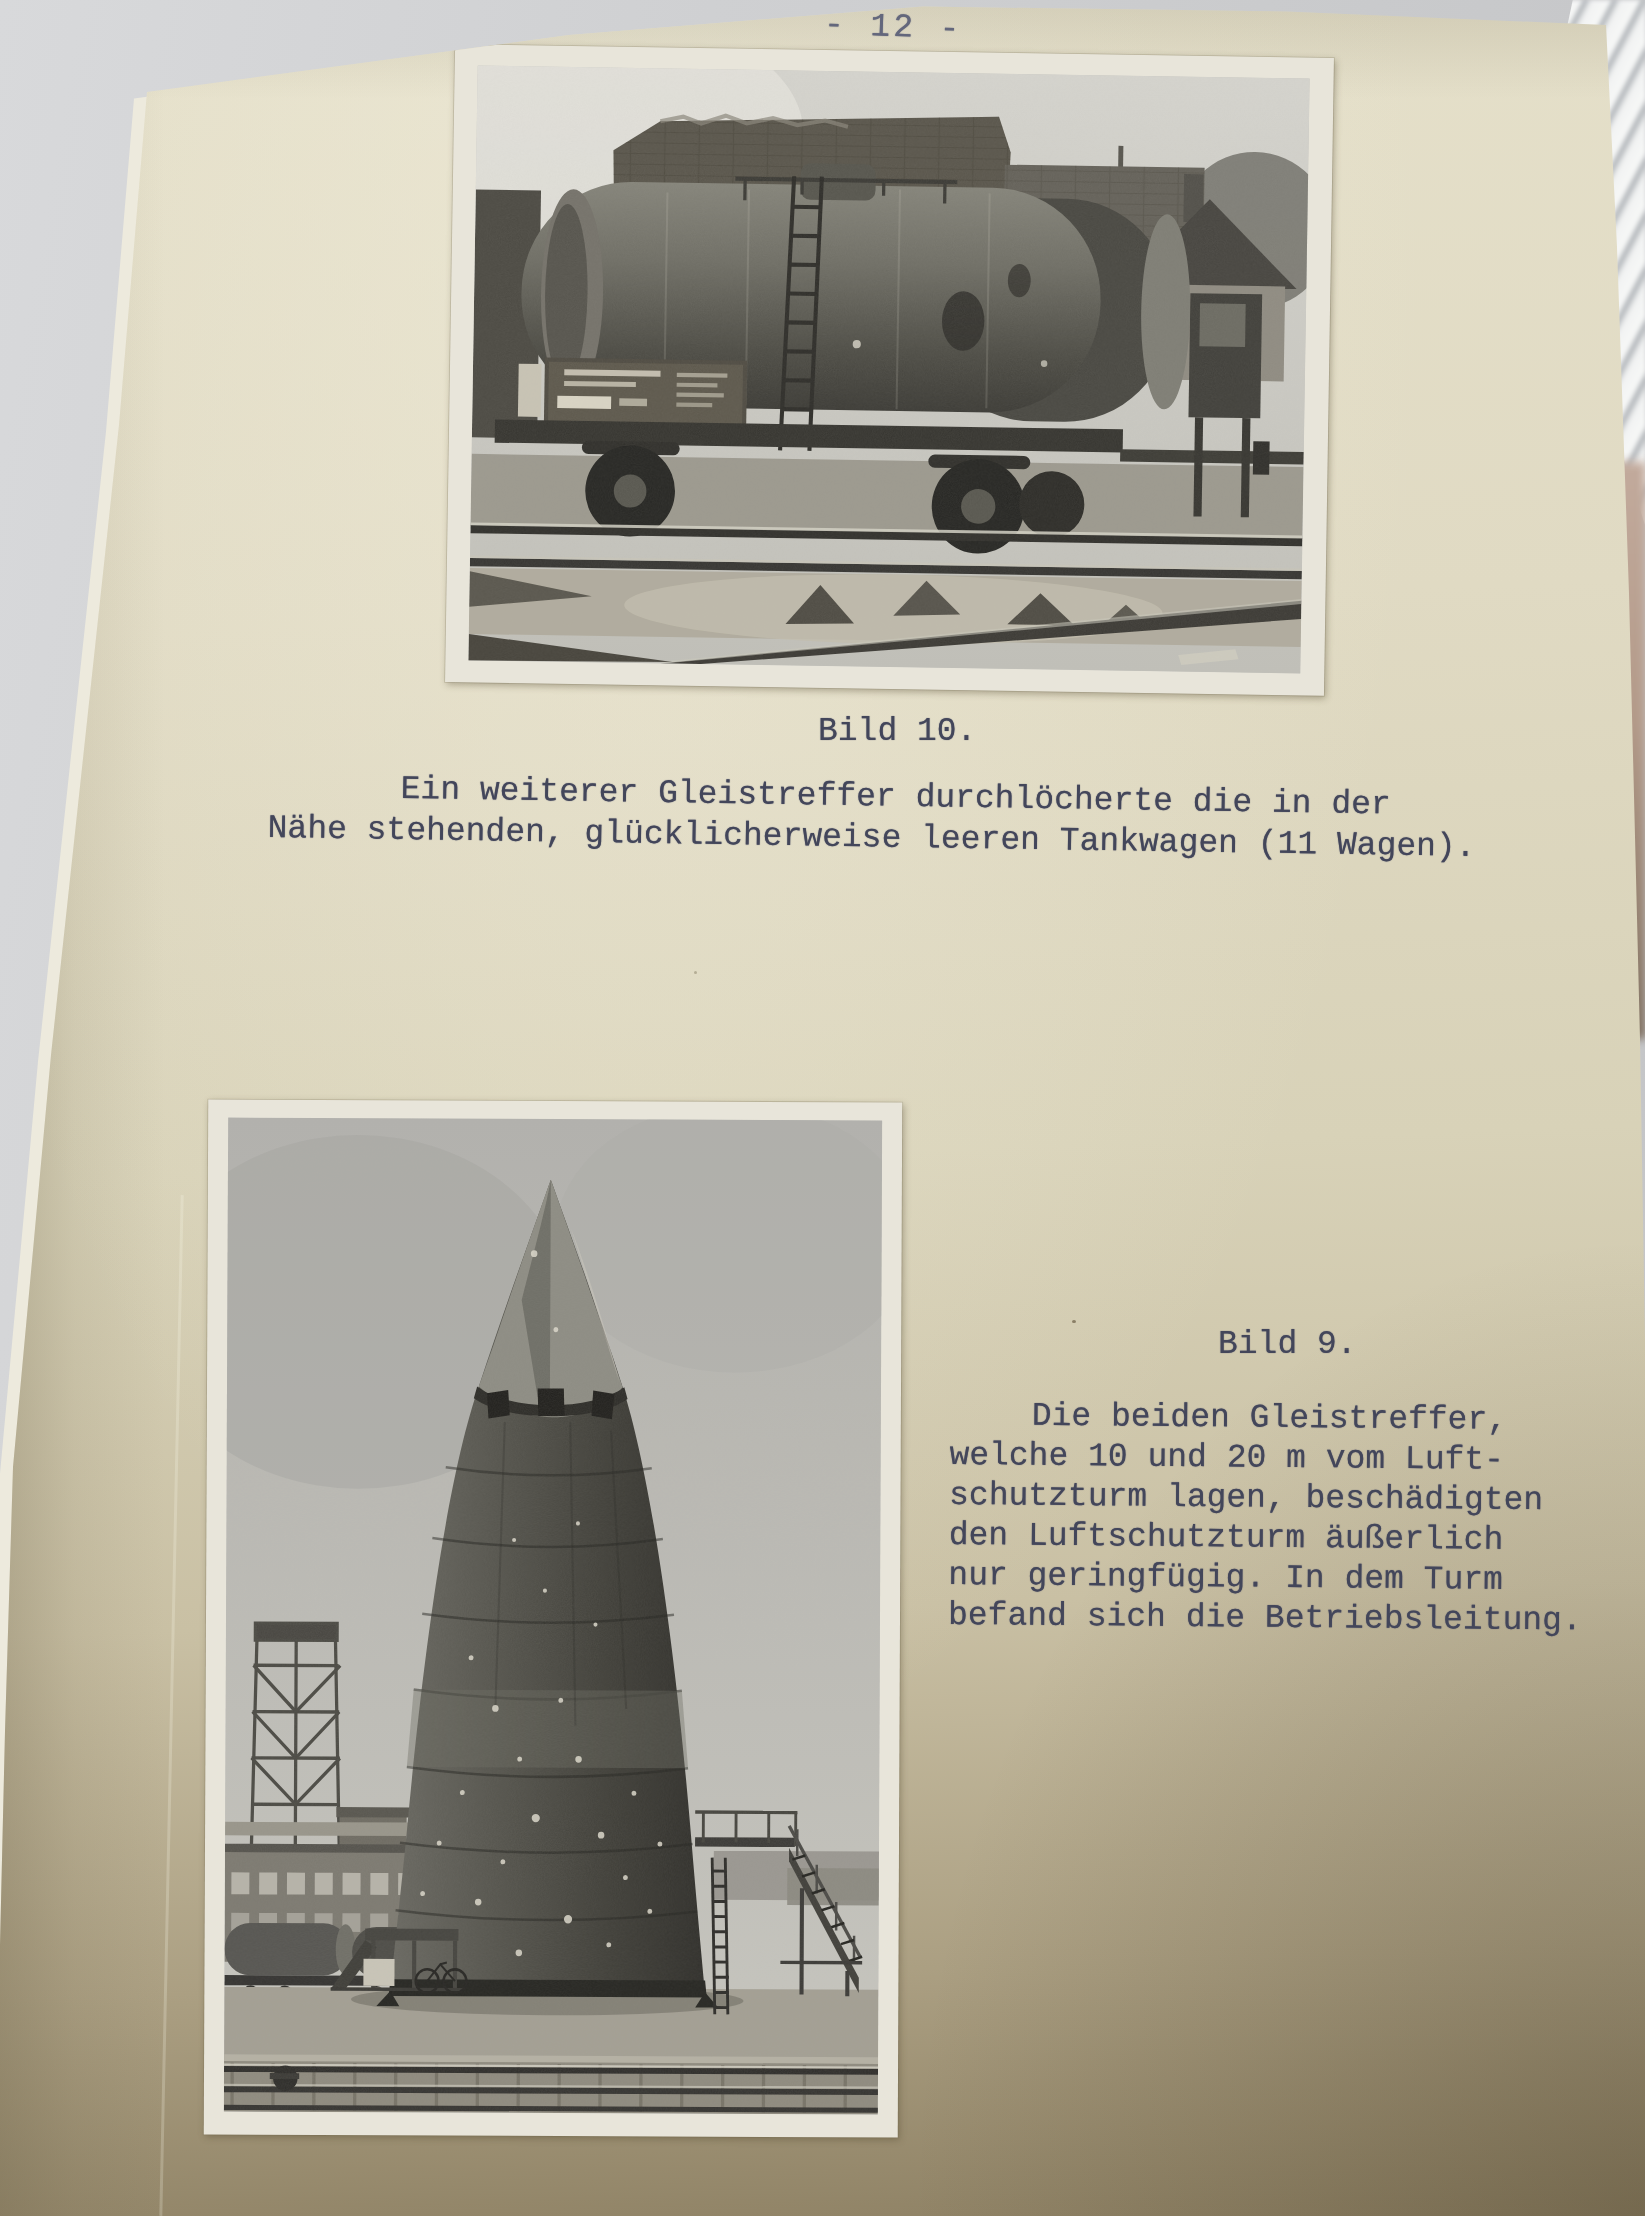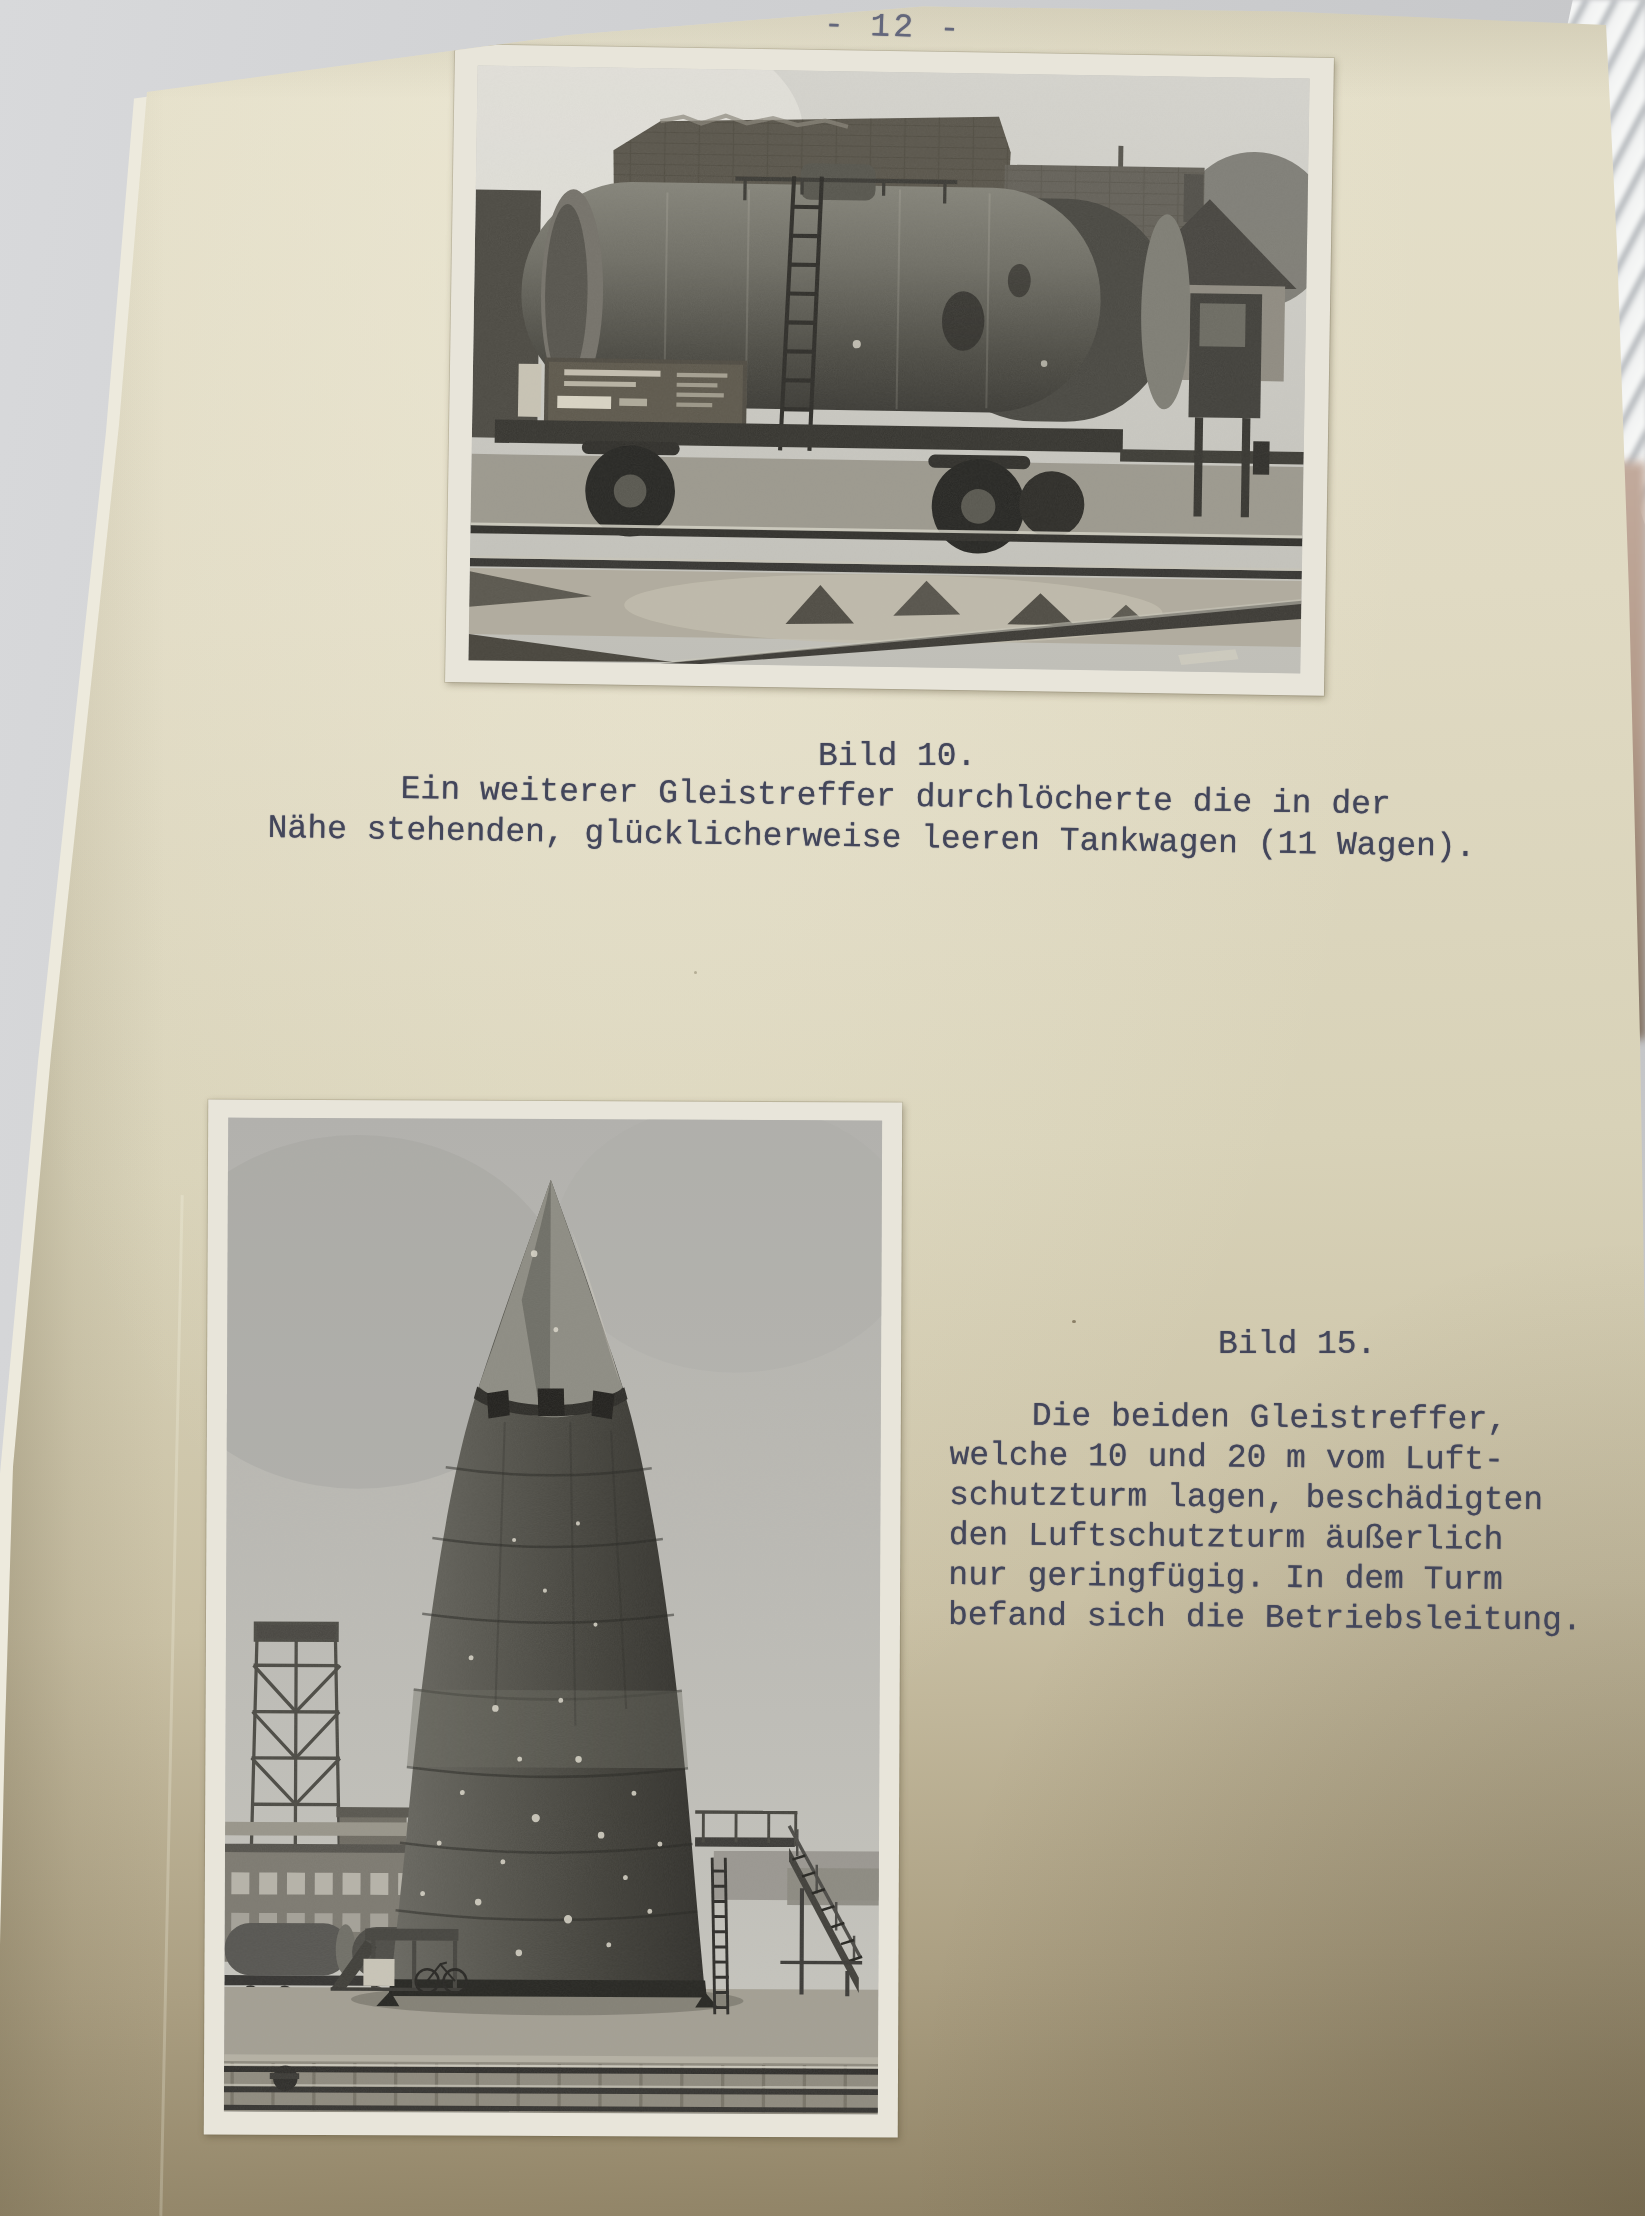--- a/index.html
+++ b/index.html
@@ -204,21 +204,21 @@
           <path d="M235,720 L1020,632 L1020,654 L285,720 Z" fill="#3a3833"></path>
           <path d="M235,718 L1020,630 L1020,636 L240,720 Z" fill="#cbc8bb" opacity="0.55"></path>
           <path d="M0,688 L250,718 L0,720 Z" fill="#45423a"></path>
           <path d="M870,700 L940,692 L944,704 L874,712 Z" fill="#d3d0c2" opacity="0.7"></path>
         </g>
 
         <rect x="0" y="0" width="1020" height="720" filter="url(#p1grain)"></rect>
       </svg>
     </div>
 
-    <div class="tw" style="left:818px;top:712px;margin-top:25px;">Bild 10.</div>
+    <div class="tw" style="left:818px;top:712px;">Bild 10.</div>
     <div class="tw cap10-l1" style="left:401px;top:770px;">Ein weiterer Gleistreffer durchlöcherte die in der</div>
     <div class="tw cap10-l2" style="left:268px;top:809px;">Nähe stehenden, glücklicherweise leeren Tankwagen (11 Wagen).</div>
 
     <div class="photo photo2">
       <svg viewBox="0 0 800 1180" preserveAspectRatio="none">
         <defs>
           <linearGradient id="p2sky" x1="0" y1="0" x2="0" y2="1">
             <stop offset="0" stop-color="#b2b1ad"></stop>
               <stop offset="0.6" stop-color="#bfbeb8"></stop>
             <stop offset="1" stop-color="#c8c7c0"></stop>
@@ -391,21 +391,21 @@
           <rect x="0" y="1147" width="800" height="2.5" fill="#ccc9bd" opacity="0.7"></rect>
           <rect x="0" y="1172" width="800" height="6" fill="#343330"></rect>
           <circle cx="75" cy="1140" r="15" fill="#2d2c29"></circle>
           <rect x="56" y="1134" width="36" height="7" fill="#3a3935"></rect>
         </g>
 
         <rect x="0" y="0" width="800" height="1180" filter="url(#p2grain)"></rect>
       </svg>
     </div>
 
-    <div class="tw" style="left:1218px;top:1325px;">Bild 15.</div>
+    <div class="tw" style="left:1218px;top:1325px;">Bild 9.</div>
     <div class="block11" style="position:absolute;left:950px;top:1396px;">
       <div class="tw" style="position:static;text-indent:82px;">Die beiden Gleistreffer,</div>
       <div class="tw" style="position:static;">welche 10 und 20 m vom Luft-</div>
       <div class="tw" style="position:static;">schutzturm lagen, beschädigten</div>
       <div class="tw" style="position:static;">den Luftschutzturm äußerlich</div>
       <div class="tw" style="position:static;">nur geringfügig. In dem Turm</div>
       <div class="tw" style="position:static;">befand sich die Betriebsleitung.</div>
     </div>
 
   </div>

